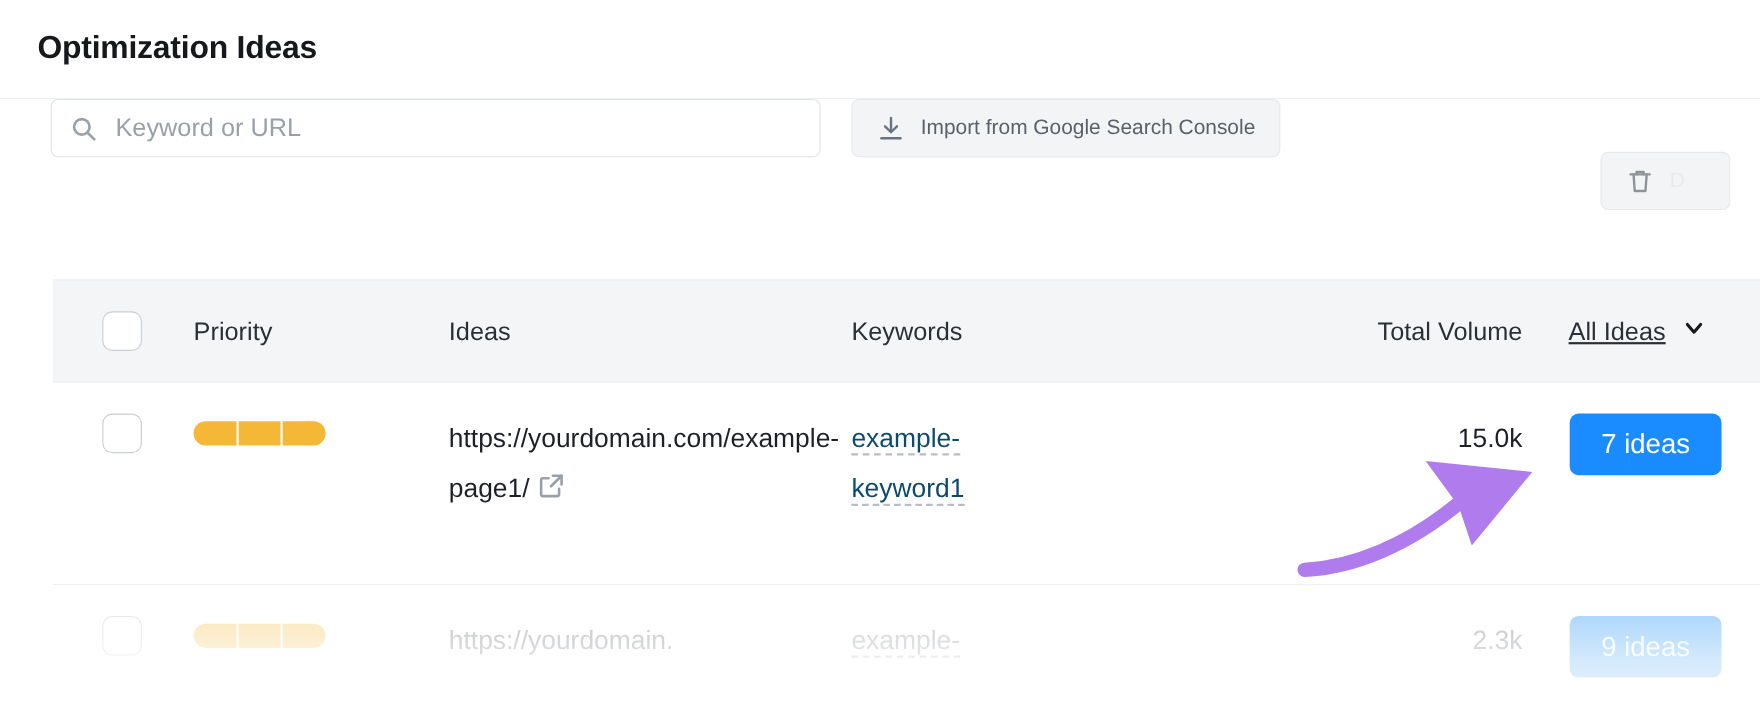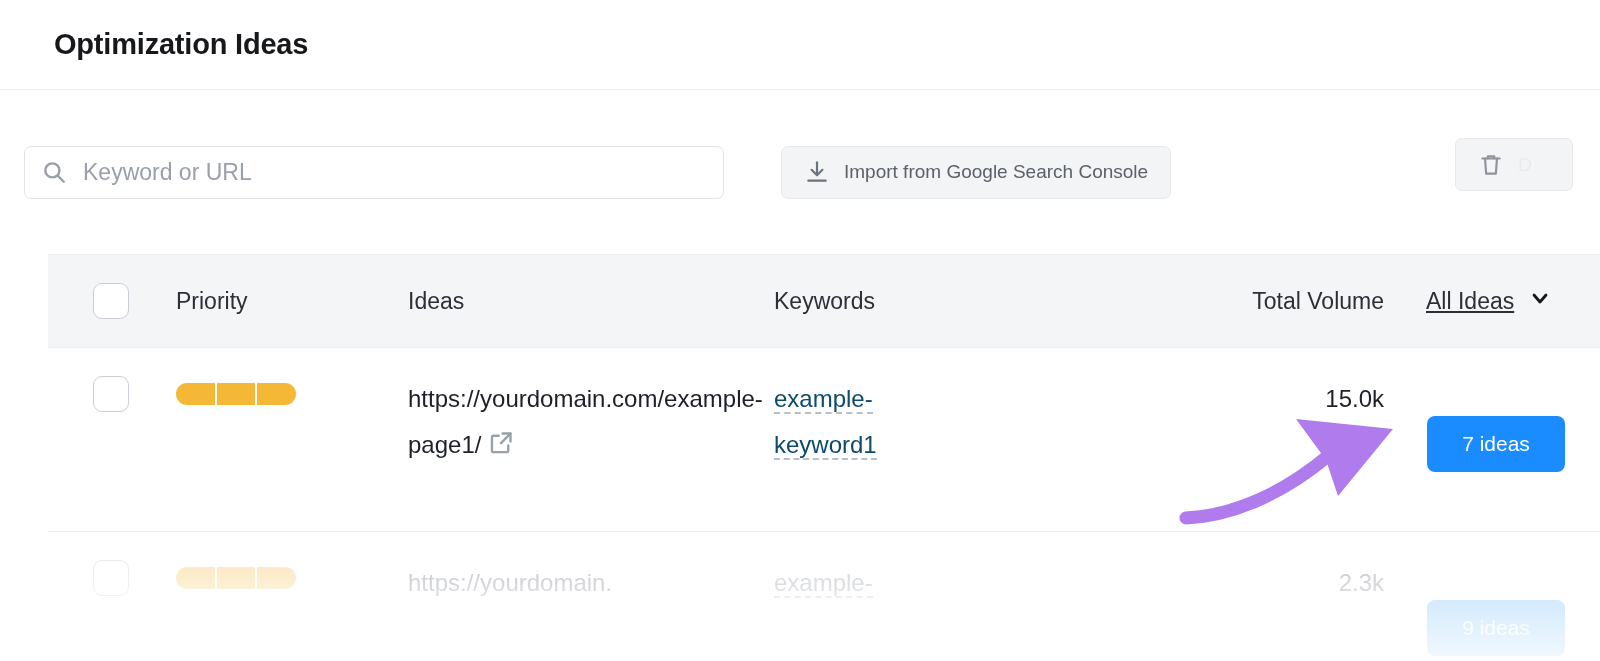--- a/index.html
+++ b/index.html
@@ -13,37 +13,36 @@
     color: #222529;
     overflow: hidden;
     position: relative;
   }
 
   
   .page-header {
     height: 90px;
     display: flex;
     align-items: center;
-    padding-left: 54px;
+    padding-left: 34px;
     border-bottom: 1px solid #eceef1;
   }
   .page-title {
     font-size: 29px;
     font-weight: bold;
     letter-spacing: -0.2px;
     color: #16181c;
   }
 
   
   .toolbar {
     height: 164px;
     display: flex;
-    align-items: center;
-    padding-left: 24px;
-    gap: 57px;
+    padding-left: 46px;
+    gap: 28px;
   }
   .search-box {
     width: 700px;
     height: 53px;
     border: 1px solid #e0e3e8;
     border-radius: 7px;
     display: flex;
     align-items: center;
     padding: 0 16px;
     background: #fff;
@@ -175,24 +174,23 @@
 
   .ideas-badge {
     display: inline-flex;
     align-items: center;
     justify-content: center;
     min-width: 138px;
     height: 56px;
     border-radius: 8px;
     background: #1a8cff;
     color: #ffffff;
-    font-size: 21px;
+    font-size: 25px;
     cursor: pointer;
     padding: 0 18px;
-    margin-top: 40px;
   }
 
   
   .faded .page-url,
   .faded .volume { color: #b9bcc2; }
   .faded .keyword { color: #c7cacf; border-bottom-color: #d8dade; }
   .faded .priority i { background: #fbe4b4; }
   .faded .checkbox { border-color: #e2e5ea; }
   .faded .ideas-badge { background: #9fd0fb; color: #f2f9ff; }
 

